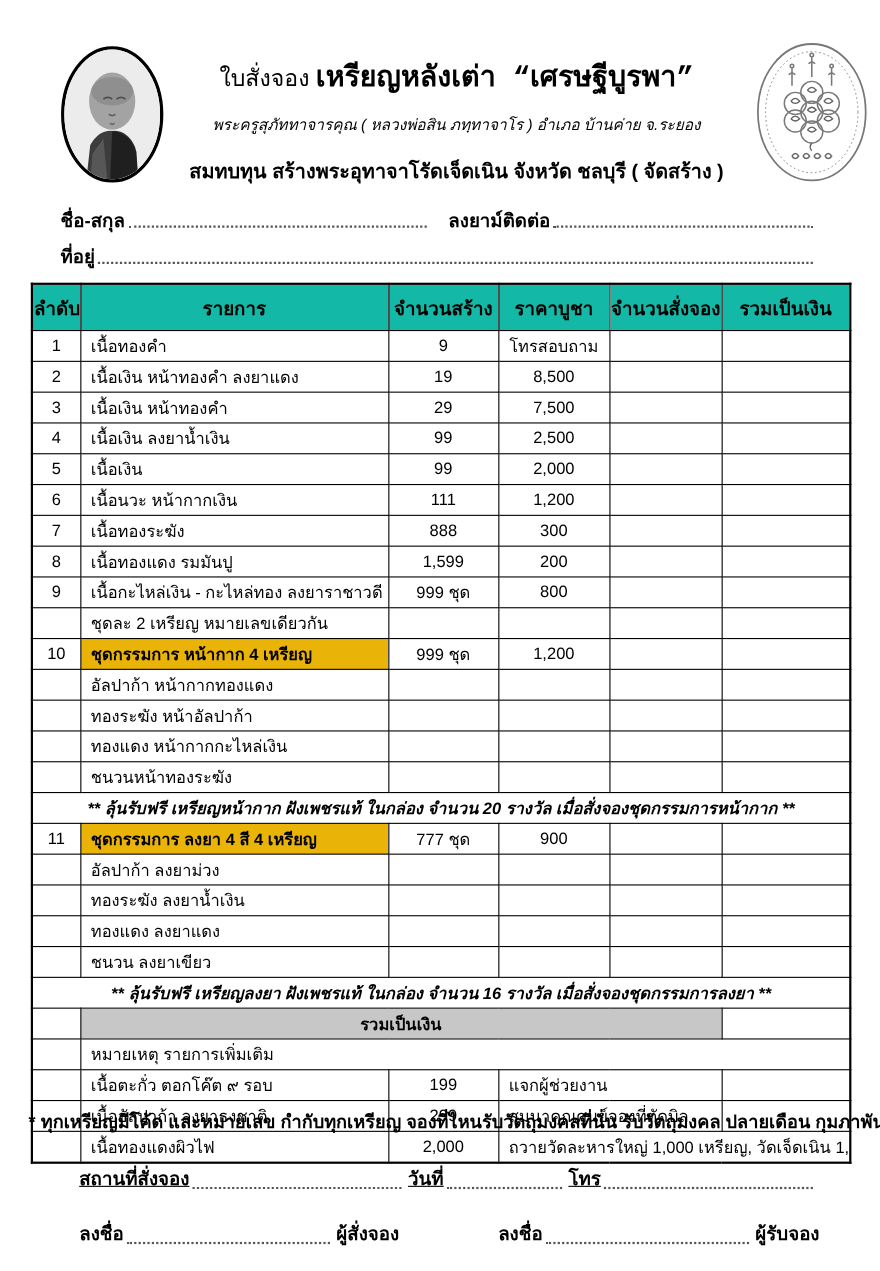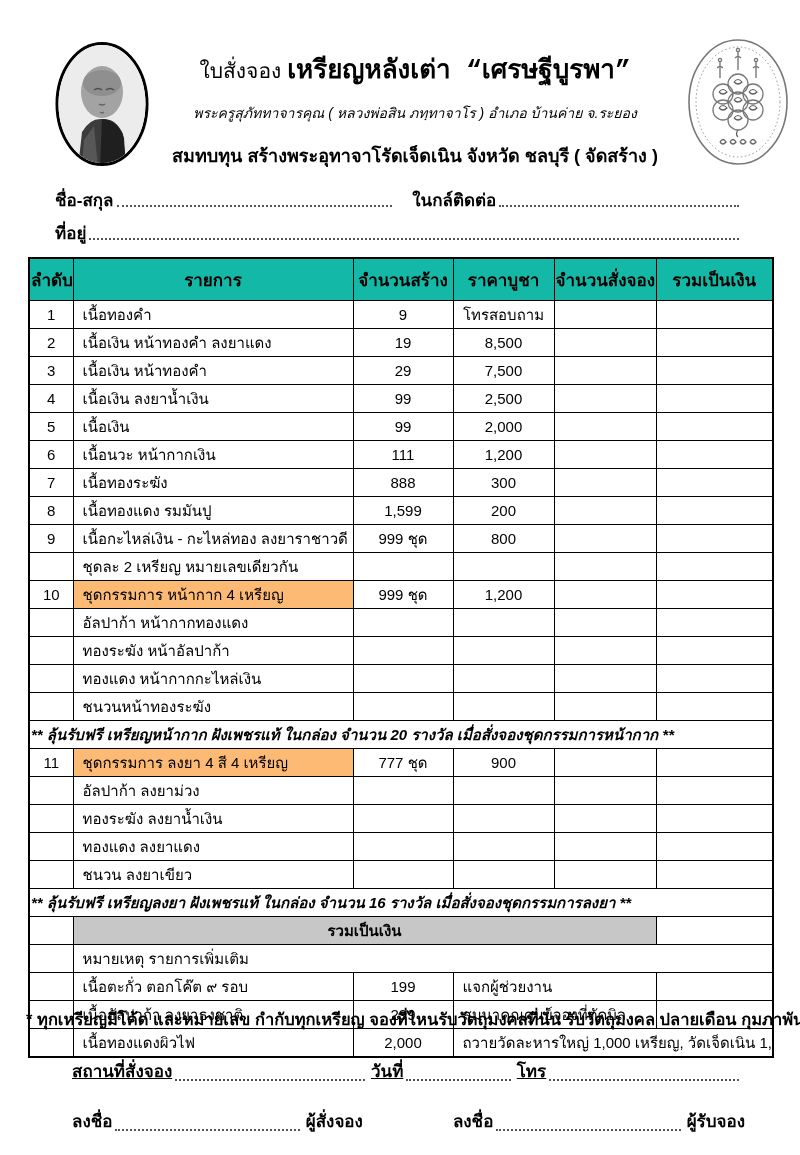--- a/index.html
+++ b/index.html
@@ -22,22 +22,22 @@
   .lbl{white-space:nowrap;}
 
   
   .tablewrap{position:absolute;left:28px;top:257px;}
   table.order{border-collapse:collapse;table-layout:fixed;width:744px;border:2px solid #000;}
   table.order th,table.order td{border:1px solid #000;overflow:hidden;white-space:nowrap;}
   table.order th{background:#14b8a6;font-size:17px;font-weight:bold;height:39px;}
   table.order td{height:25px;font-size:15px;}
   .c-center{text-align:center;}
   .c-item{text-align:left;padding-left:9px;}
-  .hl{background:#fdba74;font-weight:normal;}
-  .c-note{text-align:left;font-style:italic;font-weight:bold;font-size:14.5px;}
+  .hl{background:#eab308;font-weight:bold;}
+  .c-note{text-align:center;font-style:italic;font-weight:bold;font-size:14.5px;}
   .c-totalbar{background:#c7c7c7;text-align:center;font-weight:bold;font-size:16px;}
 
   
   .footnote{position:absolute;left:26px;right:14px;top:1006px;font-size:16.5px;font-weight:bold;white-space:nowrap;}
   .signrow{position:absolute;left:72px;right:55px;display:flex;align-items:flex-end;font-size:17px;font-weight:bold;}
   .signrow .dotline{border-bottom:2px dotted #555;}
   .r1{top:1052px;height:32px;text-decoration:underline;}
   .r2{top:1102px;height:32px;}
   .spacer{width:90px;}
   .d-sm{flex:0.55;}
@@ -118,21 +118,21 @@
   <div class="titles">
     <div class="title-line"><span>ใบสั่งจอง</span> <b>เหรียญหลังเต่า “เศรษฐีบูรพา”</b></div>
     <div class="subtitle">พระครูสุภัททาจารคุณ ( หลวงพ่อสิน ภทฺทาจาโร ) อำเภอ บ้านค่าย จ.ระยอง</div>
     <div class="purpose">สมทบทุน สร้างพระอุทาจาโรัดเจ็ดเนิน จังหวัด ชลบุรี ( จัดสร้าง )</div>
   </div>
 
   <div class="fields">
     <div class="frow">
       <span class="lbl">ชื่อ-สกุล</span>
       <span class="dotline" style="flex:1.15"></span>
-      <span class="lbl" style="margin-left:14px">ในกล์ติดต่อ</span>
+      <span class="lbl" style="margin-left:14px">ลงยาม์ติดต่อ</span>
       <span class="dotline"></span>
     </div>
     <div class="frow">
       <span class="lbl">ที่อยู่</span>
       <span class="dotline"></span>
     </div>
   </div>
 
   <div class="tablewrap">
     <table class="order">

